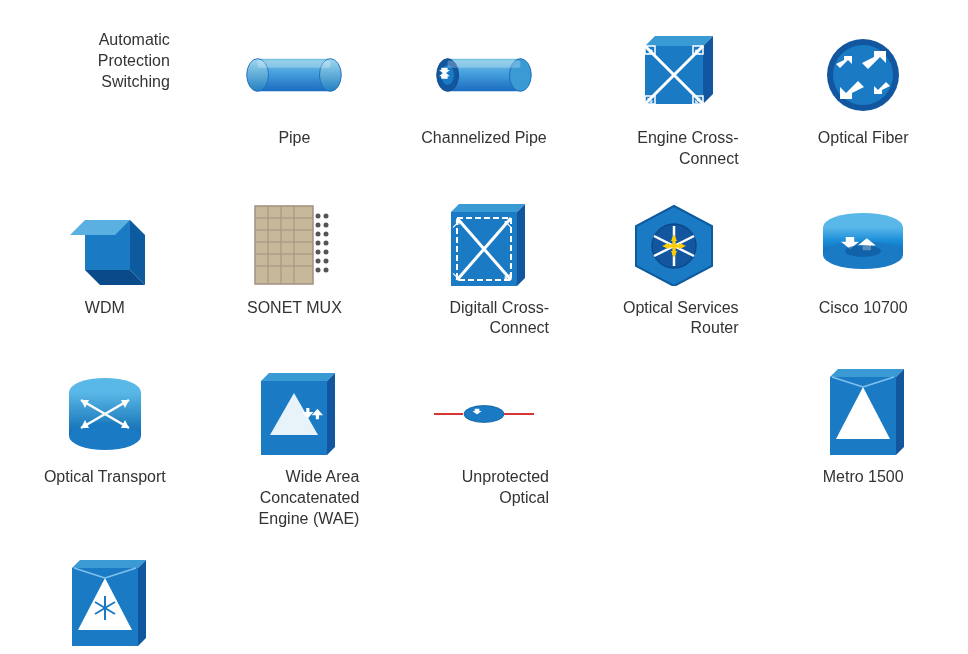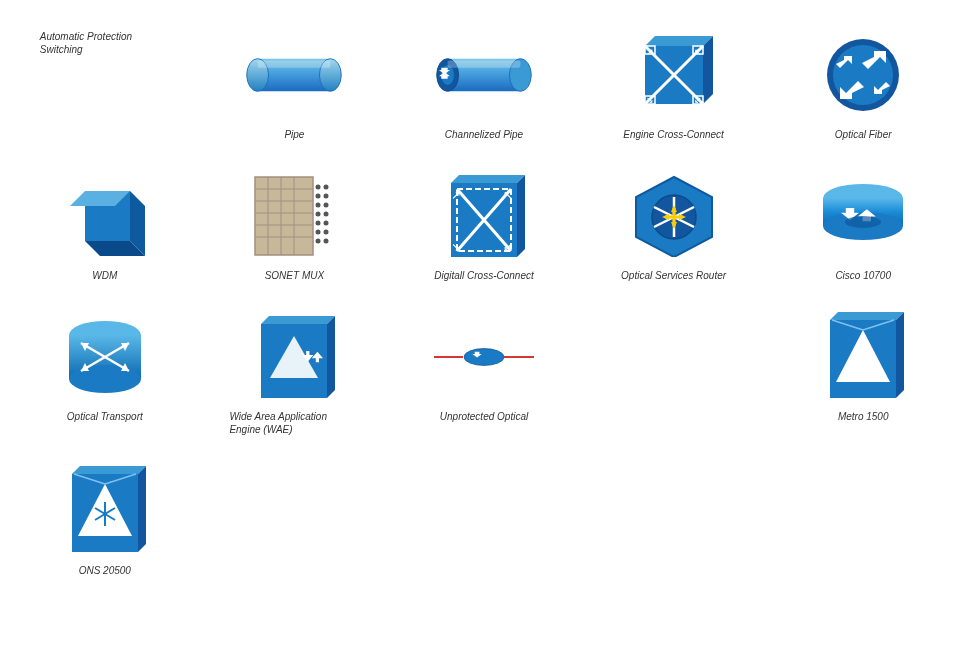--- a/index.html
+++ b/index.html
@@ -25,26 +25,25 @@
     }
     .icon-wrap {
       width: 100px;
       height: 90px;
       display: flex;
       align-items: center;
       justify-content: center;
       margin-bottom: 8px;
     }
     .label {
-      font-size: 10px;
+      font-size: 16px;
       color: #333;
-      text-align: left;
+      text-align: right;
       line-height: 1.3;
       max-width: 130px;
-      font-style: italic;
     }
 
   </style>
 </head>
 <body>
 
 <div class="grid">
 
   <div class="item">
     <div class="label">Automatic Protection
@@ -325,21 +324,21 @@
         <rect x="8" y="8" width="66" height="74" fill="#1a7bc4"></rect>
 
         <polygon points="41,20 65,62 17,62" fill="white" opacity="0.9"></polygon>
 
         <g fill="white" transform="translate(50,35)">
           <polygon points="0,0 8,0 8,5 13,5 6,13 -1,5 4,5 4,0" transform="scale(0.8)"></polygon>
           <polygon points="0,14 8,14 8,9 13,9 6,1 -1,9 4,9 4,14" transform="scale(0.8) translate(12,0)"></polygon>
         </g>
       </svg>
     </div>
-    <div class="label">Wide Area Application
+    <div class="label">Wide Area Concatenated
 Engine (WAE)</div>
   </div>
 
 
   <div class="item">
     <div class="icon-wrap">
       <svg width="190" height="44" viewBox="0 0 190 44">
 
         <line x1="0" y1="22" x2="55" y2="22" stroke="#cc0000" stroke-width="3"></line>
 

